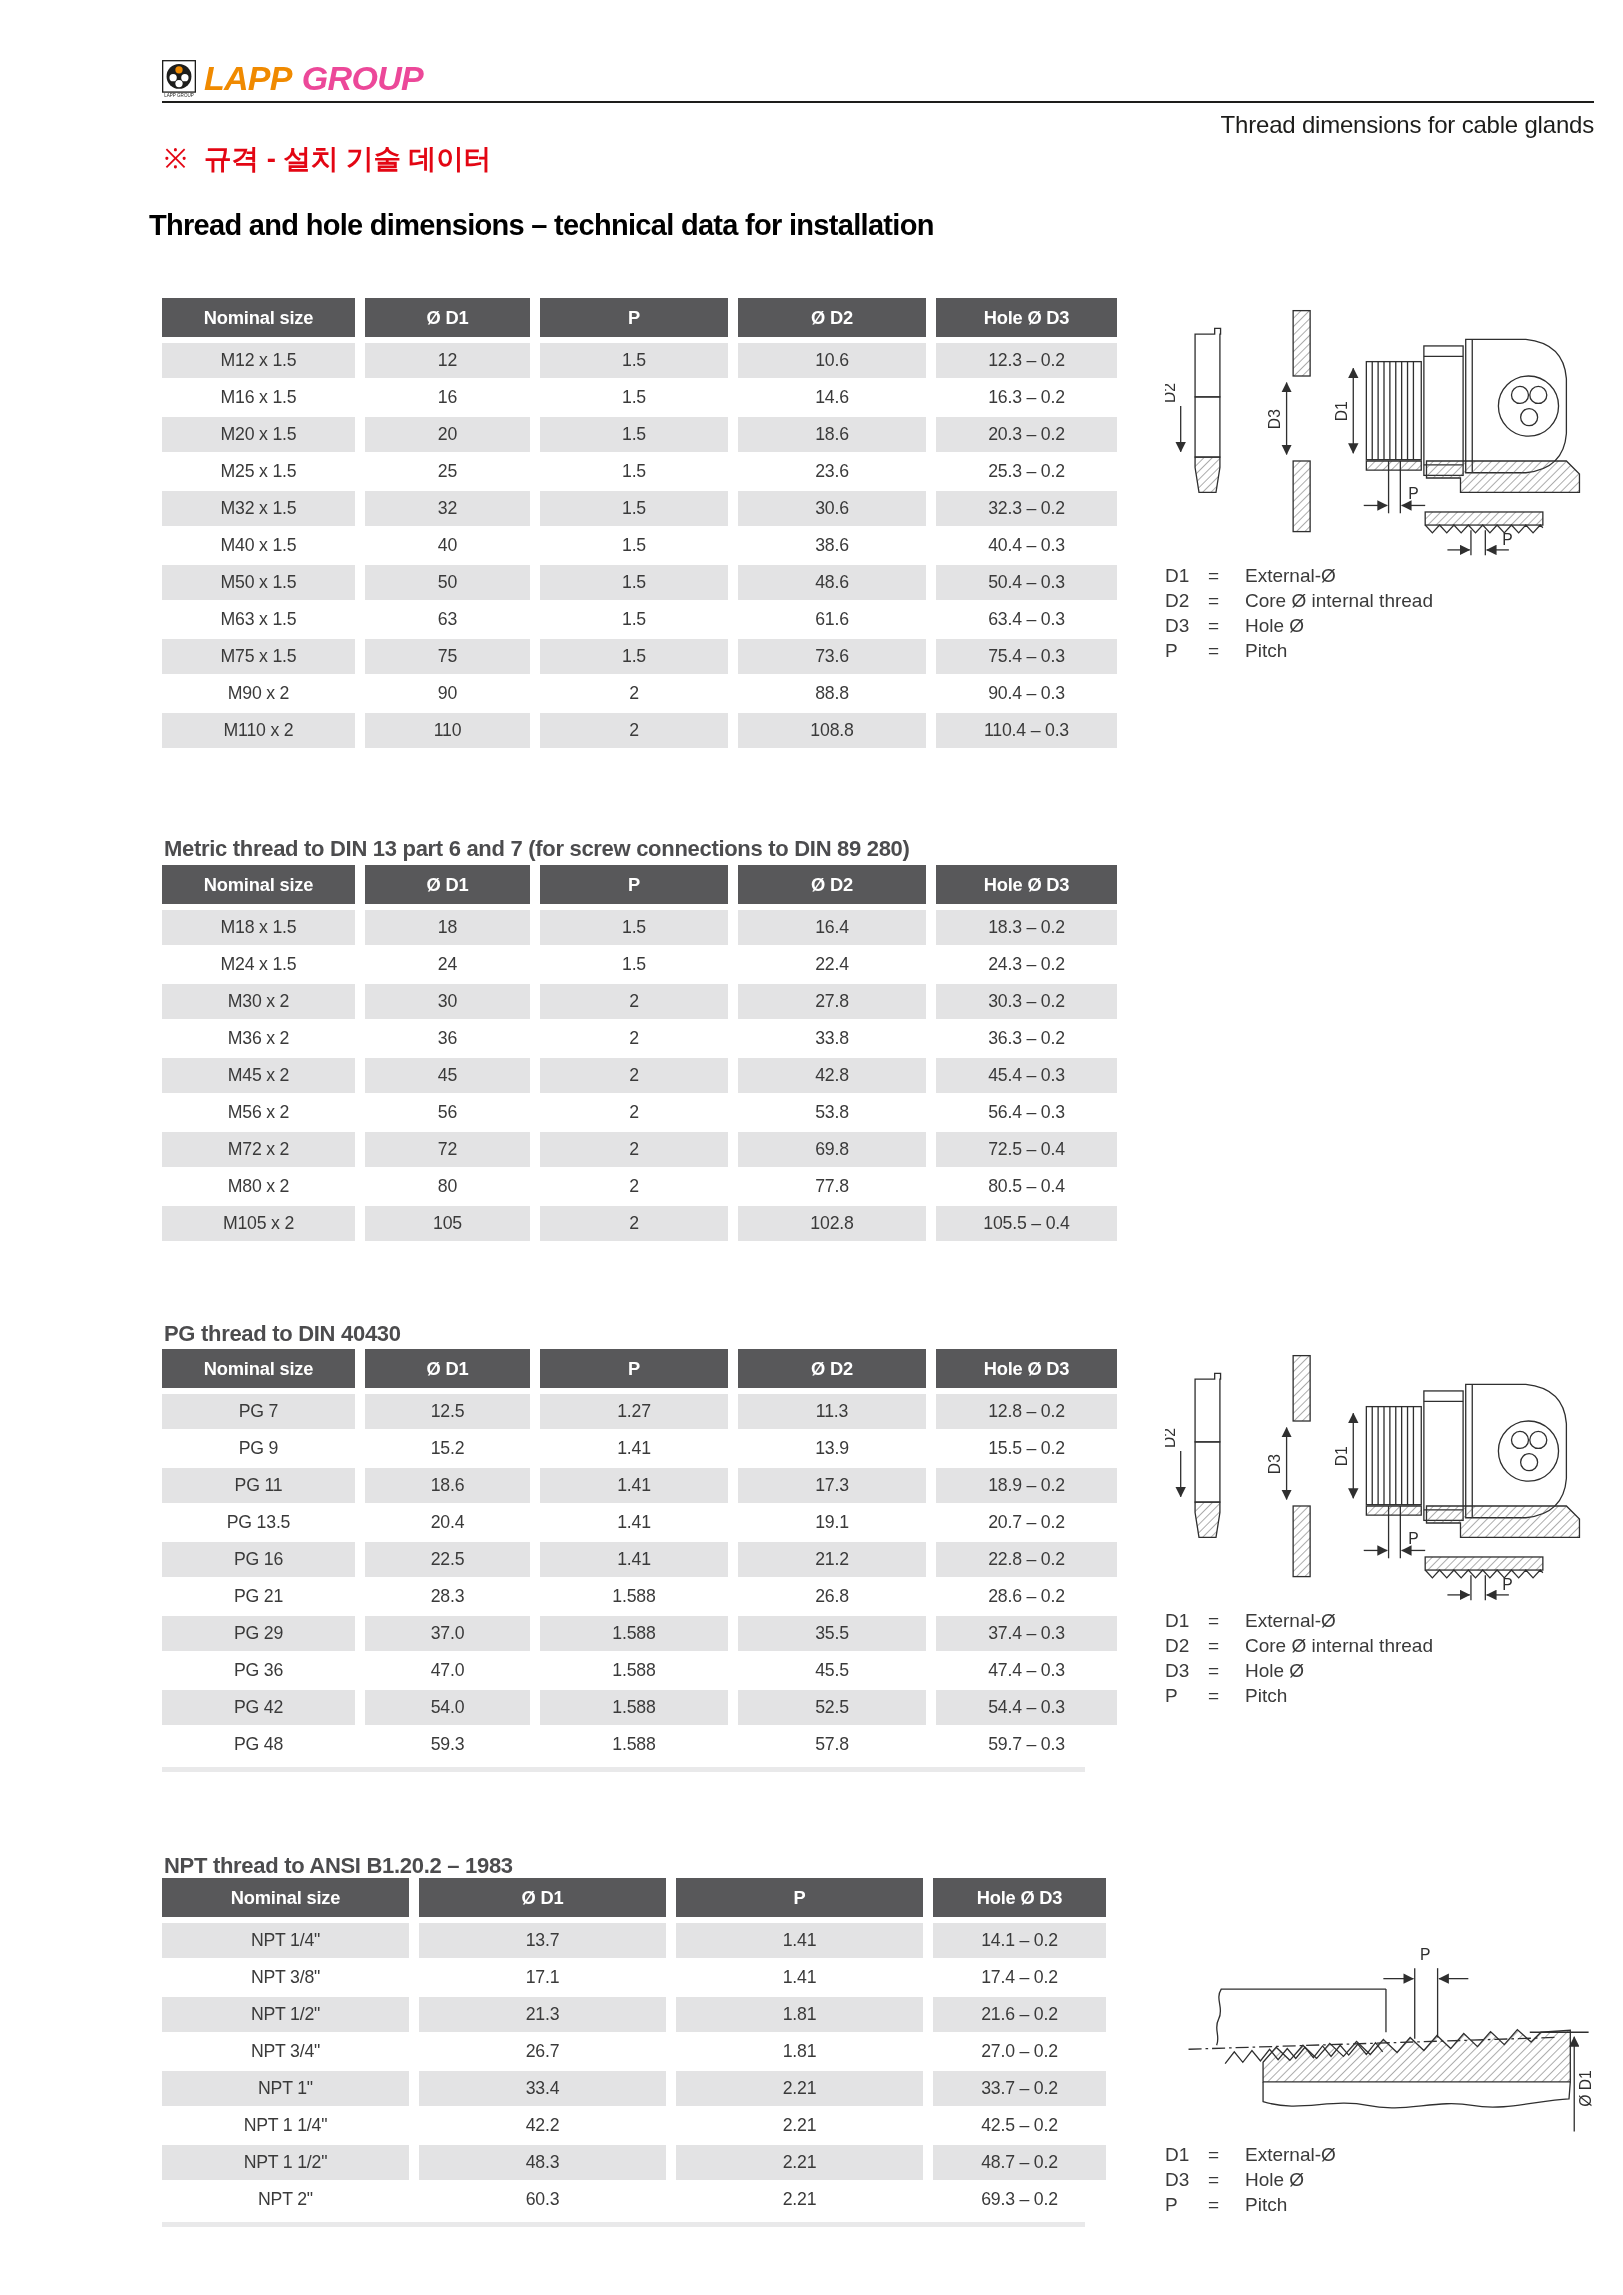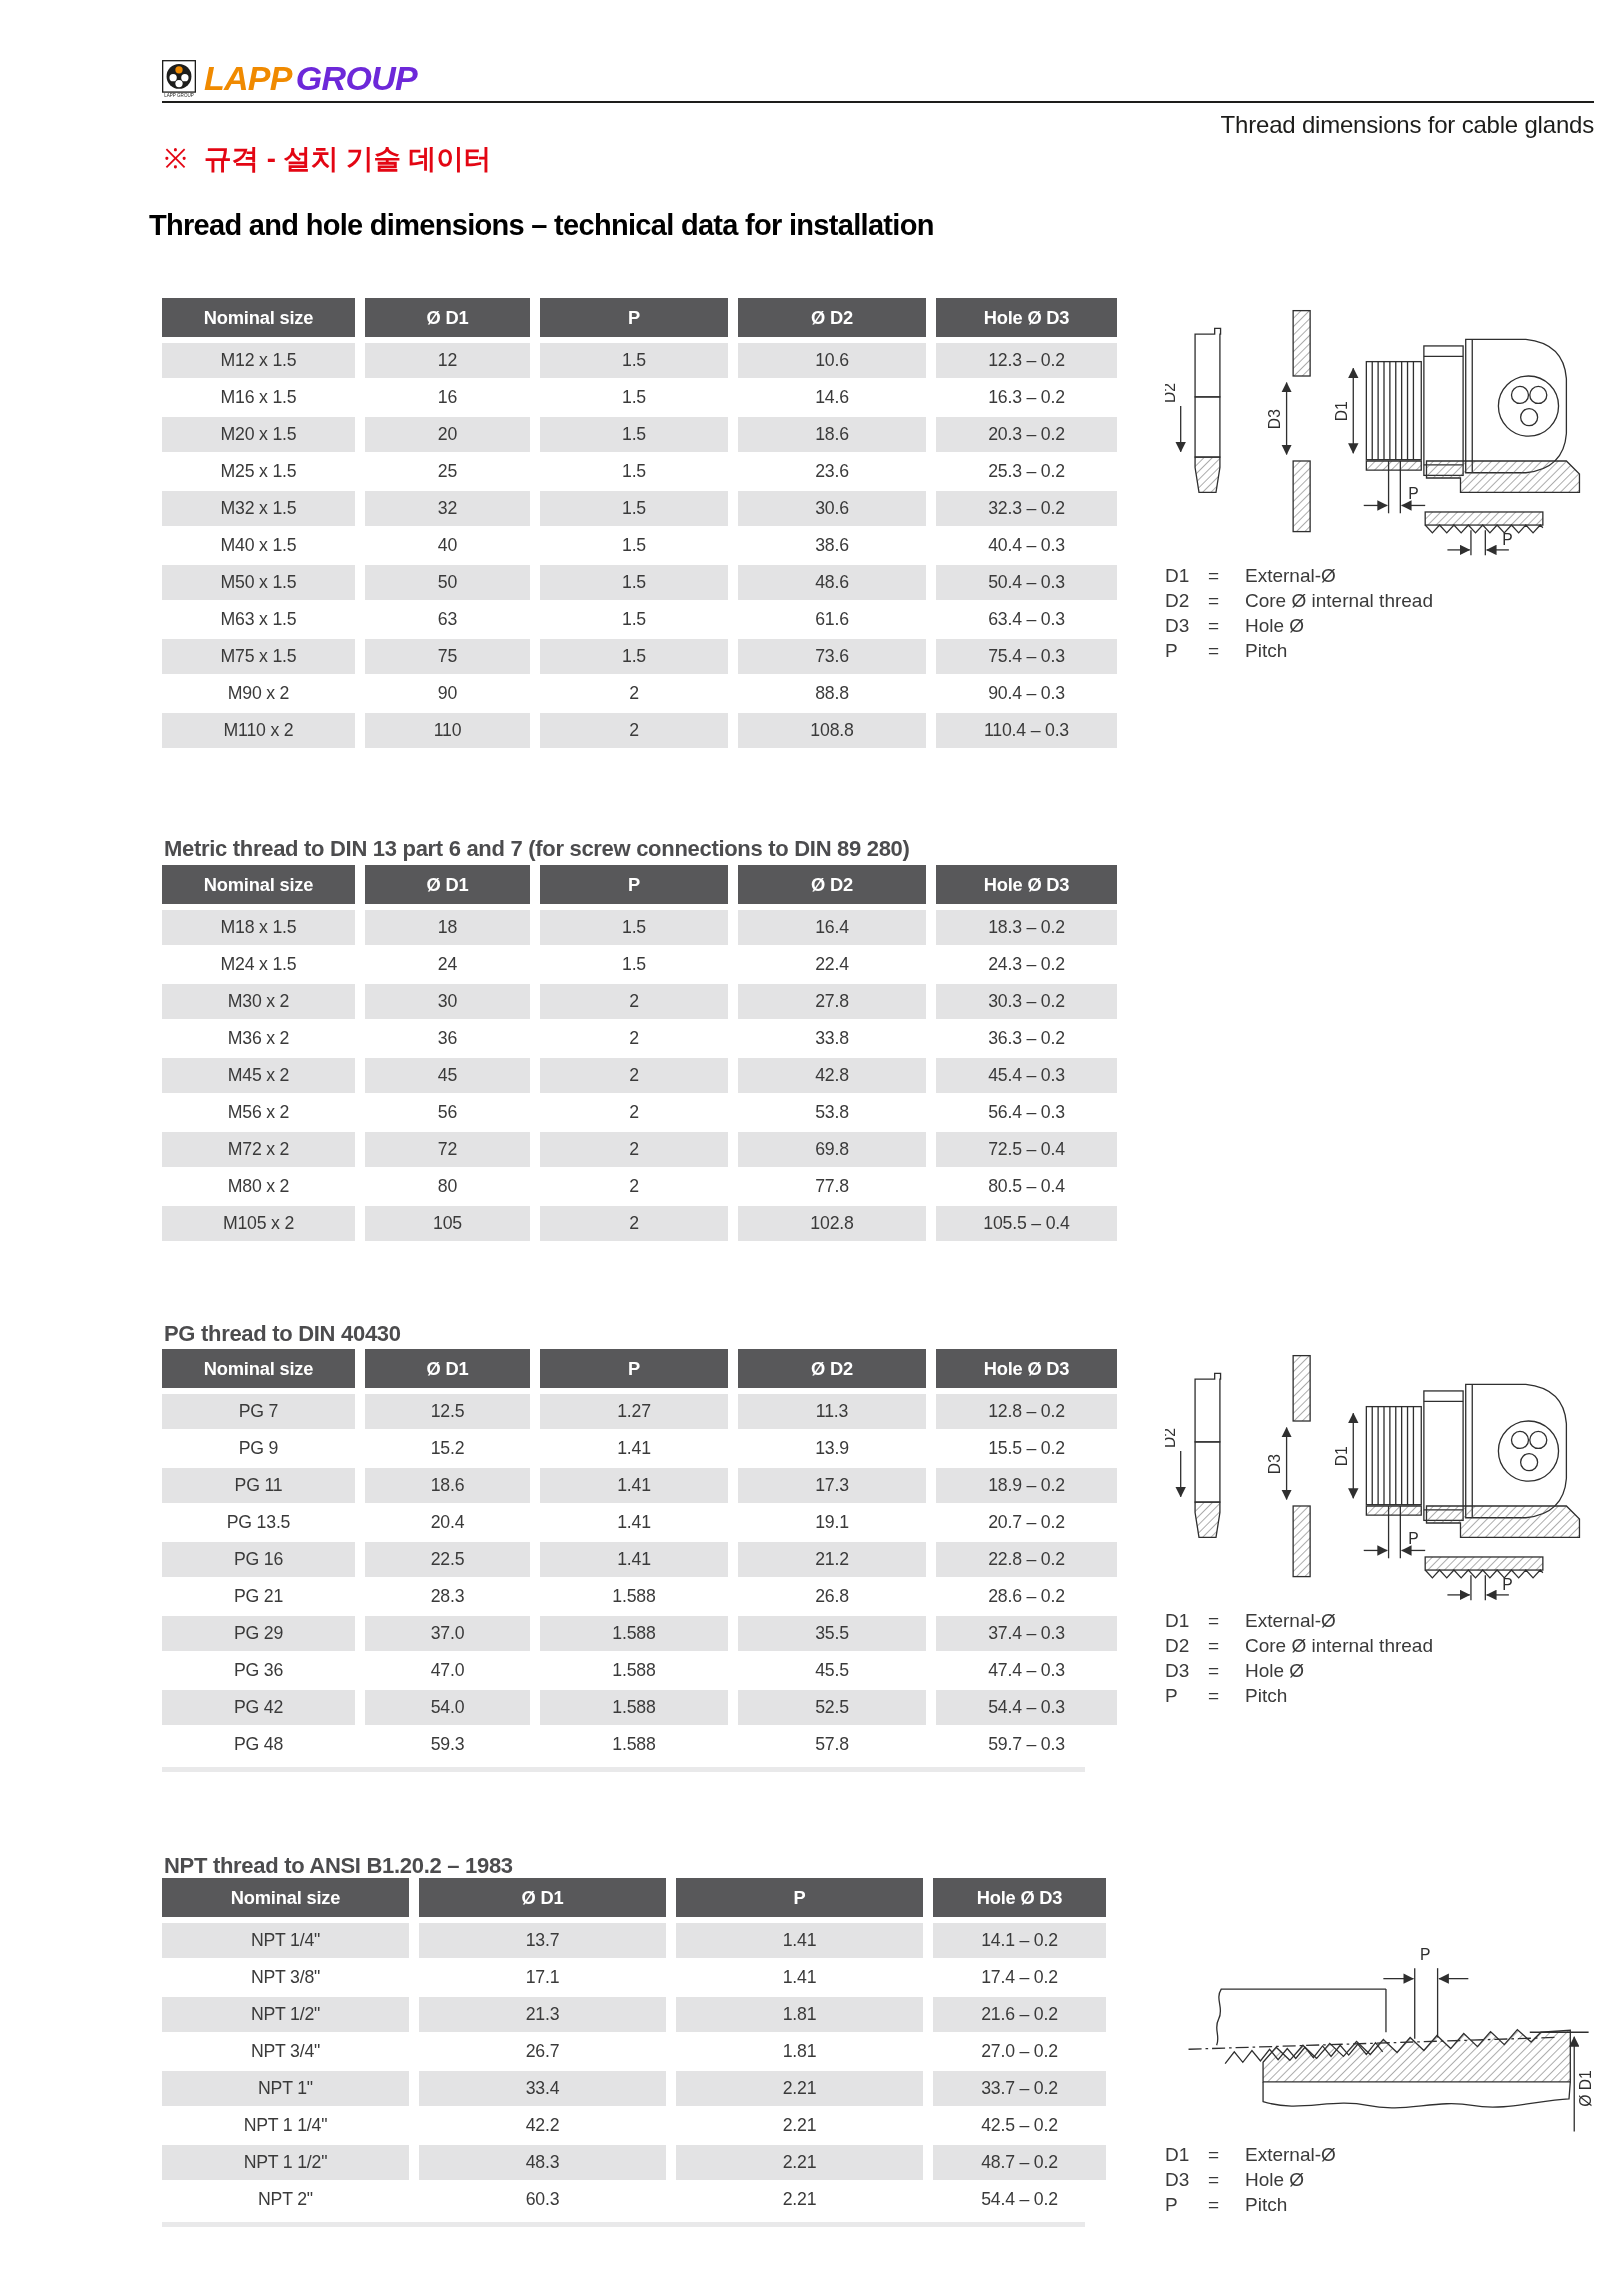--- a/index.html
+++ b/index.html
@@ -6,21 +6,21 @@
   .page{
     position:relative; width:1623px; height:2295px; background:#ffffff;
     font-family:"Liberation Sans", sans-serif; color:#1d1d1b; overflow:hidden;
     margin:0 auto;
   }
   
   .logo{position:absolute; left:162px; top:60px; display:flex; align-items:flex-start; gap:7.9px;}
   .logo-mark{width:34px; height:38px; position:relative;}
   .logo-word{font-size:34px; font-weight:bold; font-style:italic; letter-spacing:-0.7px; line-height:37px;}
   .logo-word .w1{color:#f08a00;}
-  .logo-word .w2{color:#6d28d9; margin-left:4px;}
+  .logo-word .w2{color:#ec4899; margin-left:10px;}
   .rule{position:absolute; left:162px; top:101px; width:1432px; height:2px; background:#1d1d1b;}
   .note-right{position:absolute; left:162px; top:111px; width:1432px; text-align:right;
     font-size:24px; color:#1d1d1b; letter-spacing:-0.2px;}
   .korean-title{position:absolute; left:164px; top:139px; font-size:27.5px; font-weight:bold;
     color:#e30613; letter-spacing:0px;}
   .korean-title .marker{margin-right:17px; font-weight:normal;}
   .main-title{position:absolute; left:149px; top:190px; font-size:29px; font-weight:bold;
     color:#000000; letter-spacing:-0.7px;}
   
   .sec-title{position:absolute; left:164px; font-size:22px; font-weight:bold; color:#4c4c4e; letter-spacing:-0.3px;}
@@ -379,21 +379,21 @@
       <div class="tr rowA">
         <div class="td">NPT 1 1/2"</div>
         <div class="td">48.3</div>
         <div class="td">2.21</div>
         <div class="td">48.7 – 0.2</div>
       </div>
       <div class="tr rowB">
         <div class="td">NPT 2"</div>
         <div class="td">60.3</div>
         <div class="td">2.21</div>
-        <div class="td">54.4 – 0.2</div>
+        <div class="td">69.3 – 0.2</div>
       </div>
     </div>
   <div class="endband eb4"></div>
 
   <figure class="fig f1" style="margin:0;">
     <svg width="438" height="262" viewBox="0 0 670 400">
       <defs>
         <pattern id="hA" patternUnits="userSpaceOnUse" width="9" height="9" patternTransform="rotate(45)">
           <line x1="0" y1="0" x2="0" y2="9" stroke="#4a4a4a" stroke-width="1.4"></line>
         </pattern>

